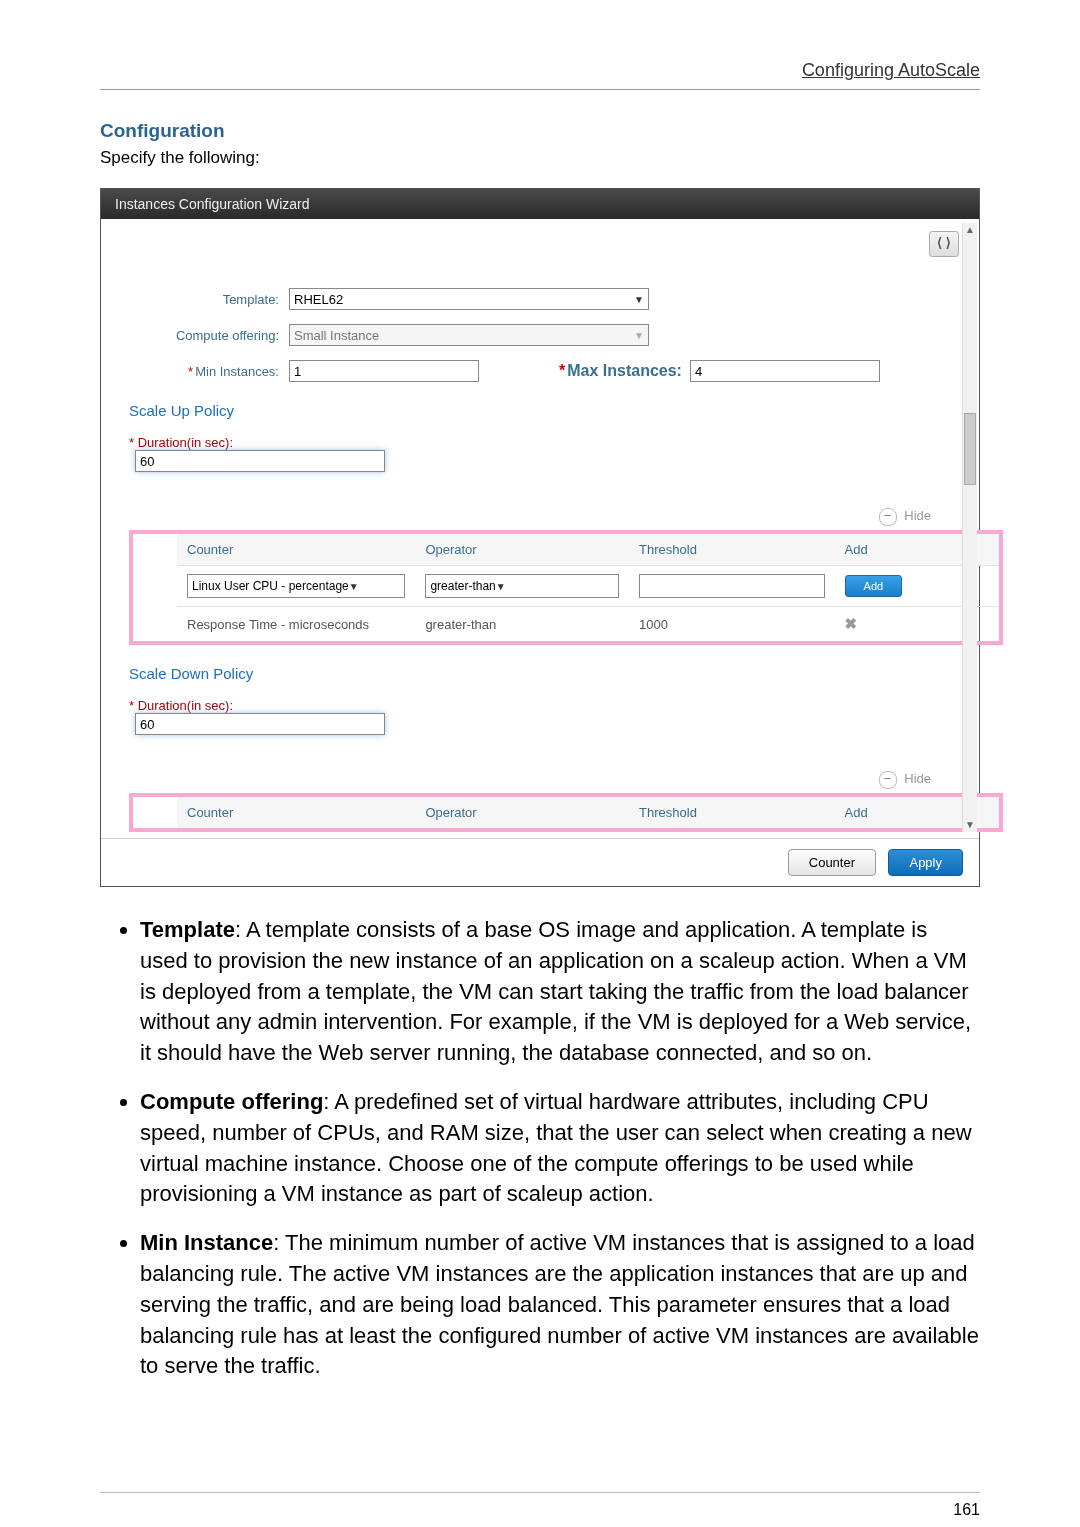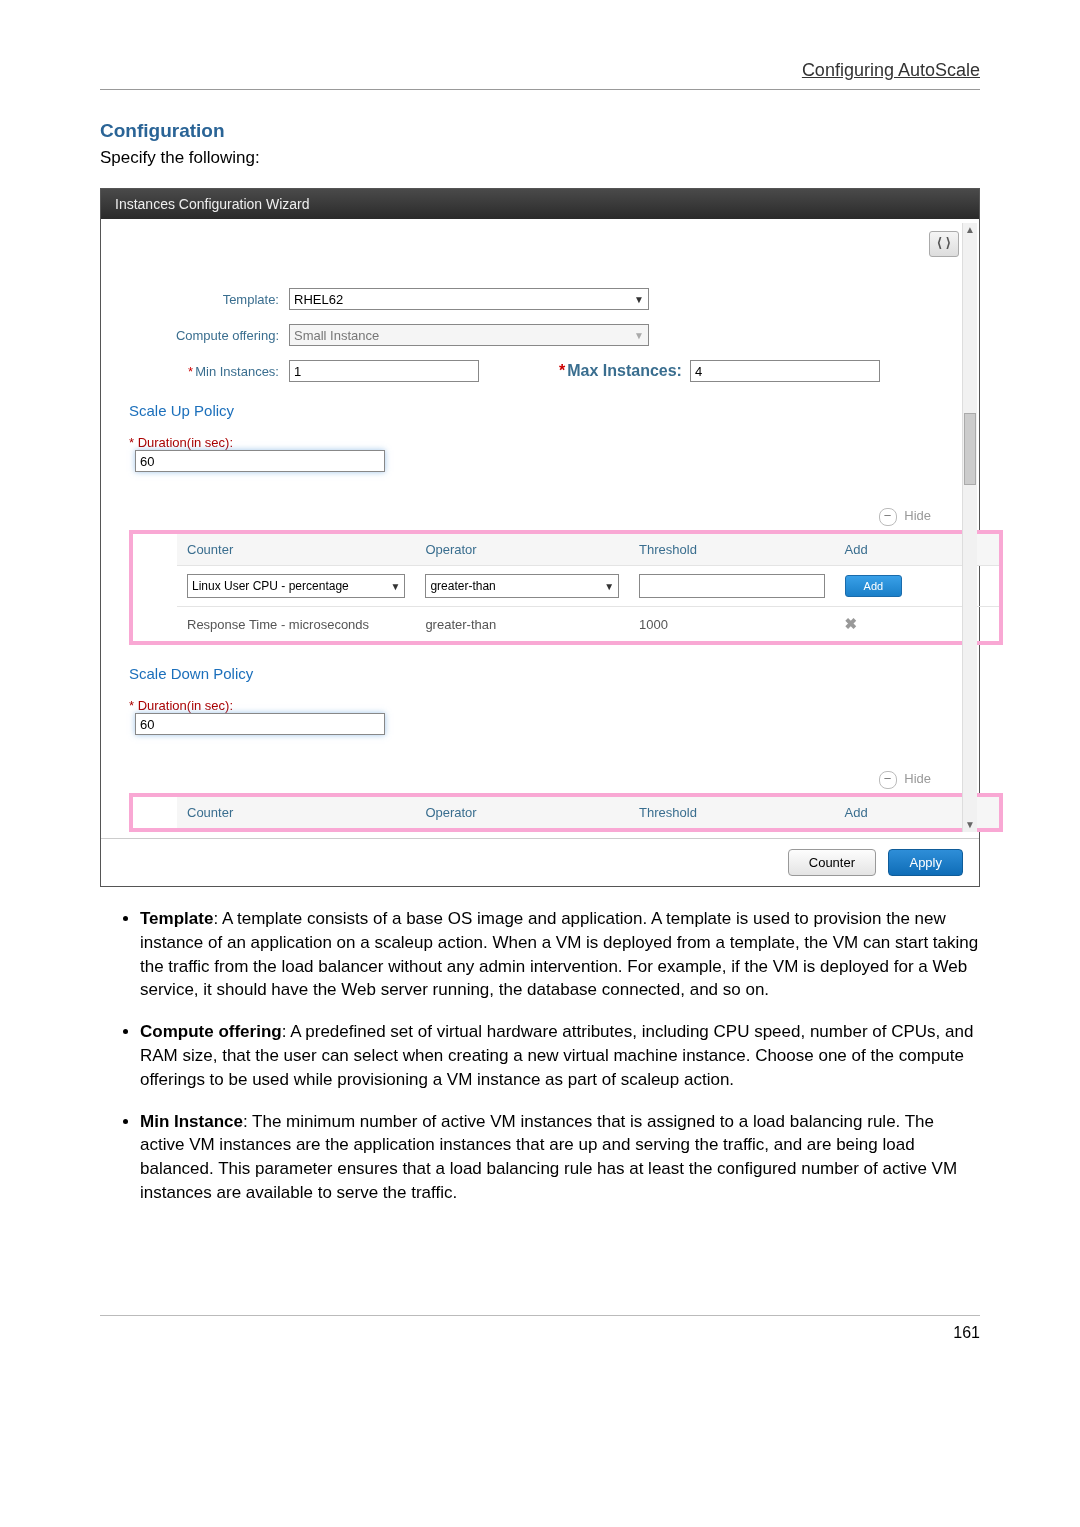--- a/index.html
+++ b/index.html
@@ -188,21 +188,20 @@
   .cond-head > div, .cond-row > div {
     padding: 8px 10px;
     box-sizing: border-box;
   }
   .c1 { width: 29%; }
   .c2 { width: 26%; }
   .c3 { width: 25%; }
   .c4 { width: 20%; }
   .tiny-select {
     display: inline-flex;
-    justify-content: space-between;
     align-items: center;
     border: 1px solid #888;
     background: #fff;
     width: 100%;
     height: 24px;
     padding: 0 4px;
     box-sizing: border-box;
     font-size: 12px;
   }
   .tiny-input {
@@ -240,22 +239,22 @@
     font-size: 13px;
     margin-left: 8px;
     background: linear-gradient(#fdfdfd, #e4e4e4);
   }
   .wiz-btn.primary {
     background: linear-gradient(#2e8ed8, #0f6db7);
     color: #fff;
     border-color: #0f5c99;
   }
   .bullets {
-    margin-top: 20px;
-    font-size: 17px;
+    margin-top: 28px;
+    font-size: 22px;
     line-height: 1.4;
   }
   .bullets li { margin-bottom: 18px; }
   .page-num {
     text-align: right;
     font-size: 16px;
   }
   .bottom-rule {
     border: none;
     border-top: 1px solid #bbb;

